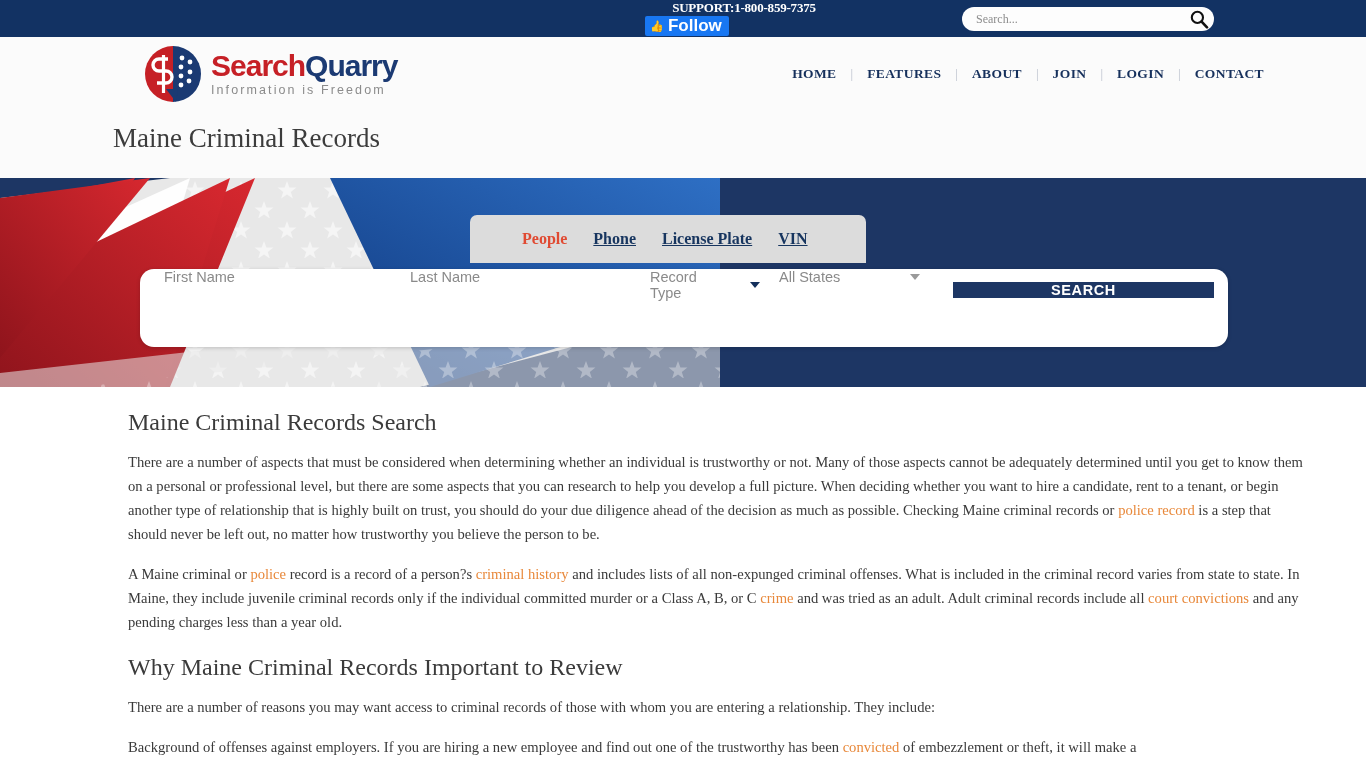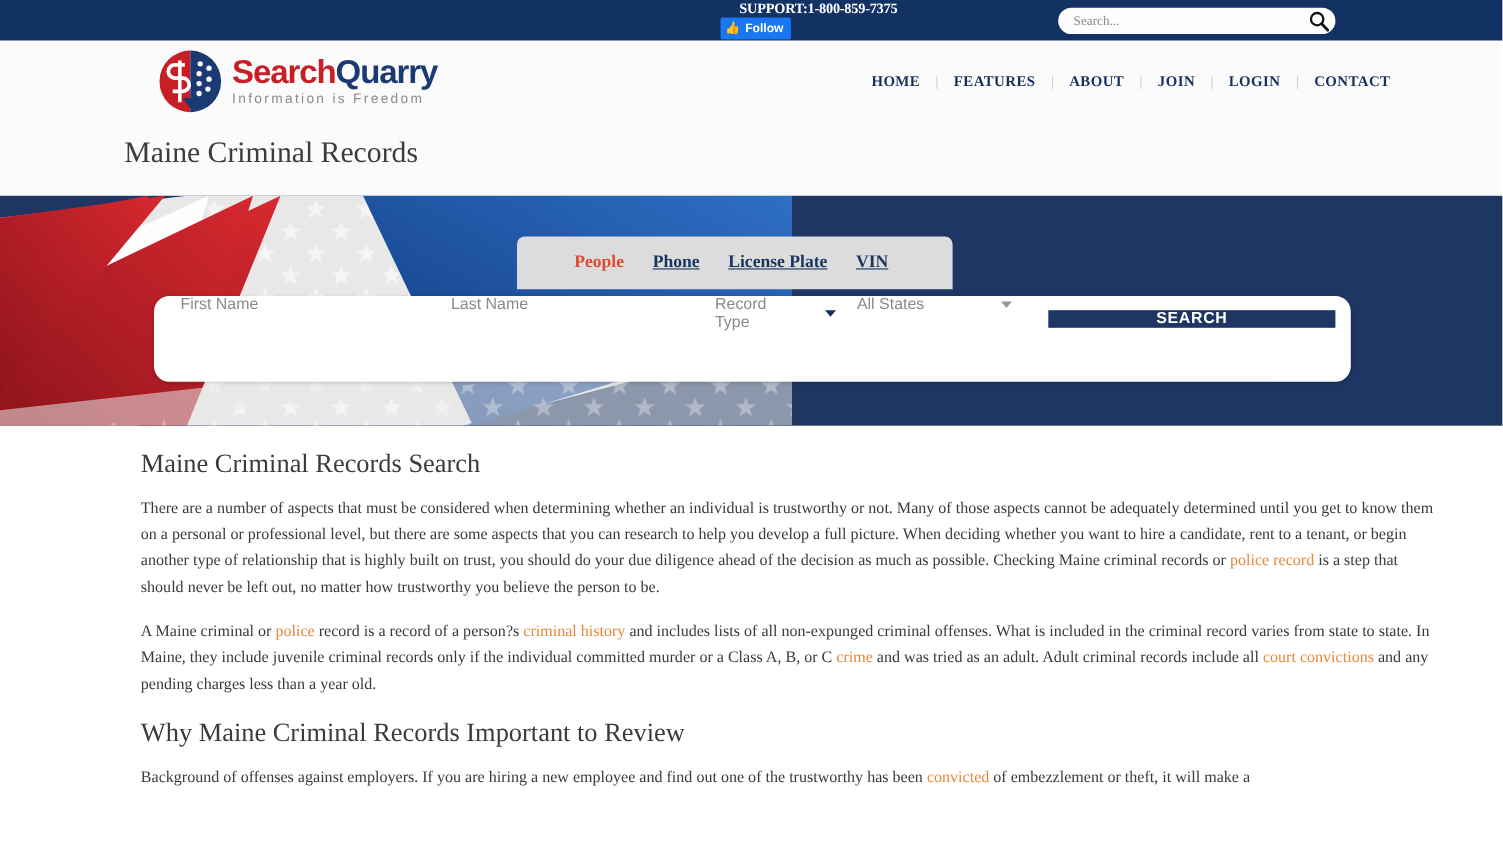--- a/index.html
+++ b/index.html
@@ -25,21 +25,21 @@
     white-space: nowrap;
   }
   .fb-follow {
     margin-left: 8px; height: 20px;
     background: #1877f2; border-radius: 2px;
     display: flex; align-items: center; gap: 4px;
     padding: 0 7px 0 5px; cursor: pointer;
   }
   .fb-follow .thumb { font-size: 11px; line-height: 1; color: #fff; }
   .fb-follow .fl {
-    color: #fff; font-size: 11px; font-weight: 700;
+    color: #fff; font-size: 17px; font-weight: 700;
     font-family: "Liberation Sans", sans-serif;
     text-align: right;
   }
   .topsearch {
     position: absolute; right: 152px; top: 7px;
     width: 252px; height: 24px;
     background: #fdfdfd; border-radius: 12px;
     display: flex; align-items: center;
   }
   .topsearch input {
@@ -317,15 +317,16 @@
 
 <div class="content">
   <h2 class="sec">Maine Criminal Records Search</h2>
 
   <p class="body"><span>There are a number of aspects that must be considered when determining whether an individual is trustworthy or not. Many of those aspects cannot be adequately determined until you get to know them on a personal or professional level, but there are some aspects that you can research to help you develop a full picture. When deciding whether you want to hire a candidate, rent to a tenant, or begin another type of relationship that is highly built on trust, you should do your due diligence ahead of the decision as much as possible. Checking Maine criminal records or </span><a href="#">police record</a><span> is a step that should never be left out, no matter how trustworthy you believe the person to be.</span></p>
 
   <p class="body"><span>A Maine criminal or </span><a href="#">police</a><span> record is a record of a person?s </span><a href="#">criminal history</a><span> and includes lists of all non-expunged criminal offenses. What is included in the criminal record varies from state to state. In Maine, they include juvenile criminal records only if the individual committed murder or a Class A, B, or C </span><a href="#">crime</a><span> and was tried as an adult. Adult criminal records include all </span><a href="#">court convictions</a><span> and any pending charges less than a year old.</span></p>
 
   <h2 class="sec sec2">Why Maine Criminal Records Important to Review</h2>
 
+  <p class="body">There are a number of reasons you may want access to criminal records of those with whom you are entering a relationship. They include:</p>
 
   <p class="body"><span>Background of offenses against employers. If you are hiring a new employee and find out one of the trustworthy has been </span><a href="#">convicted</a><span> of embezzlement or theft, it will make a</span></p>
 </div>
 
 </body></html>

